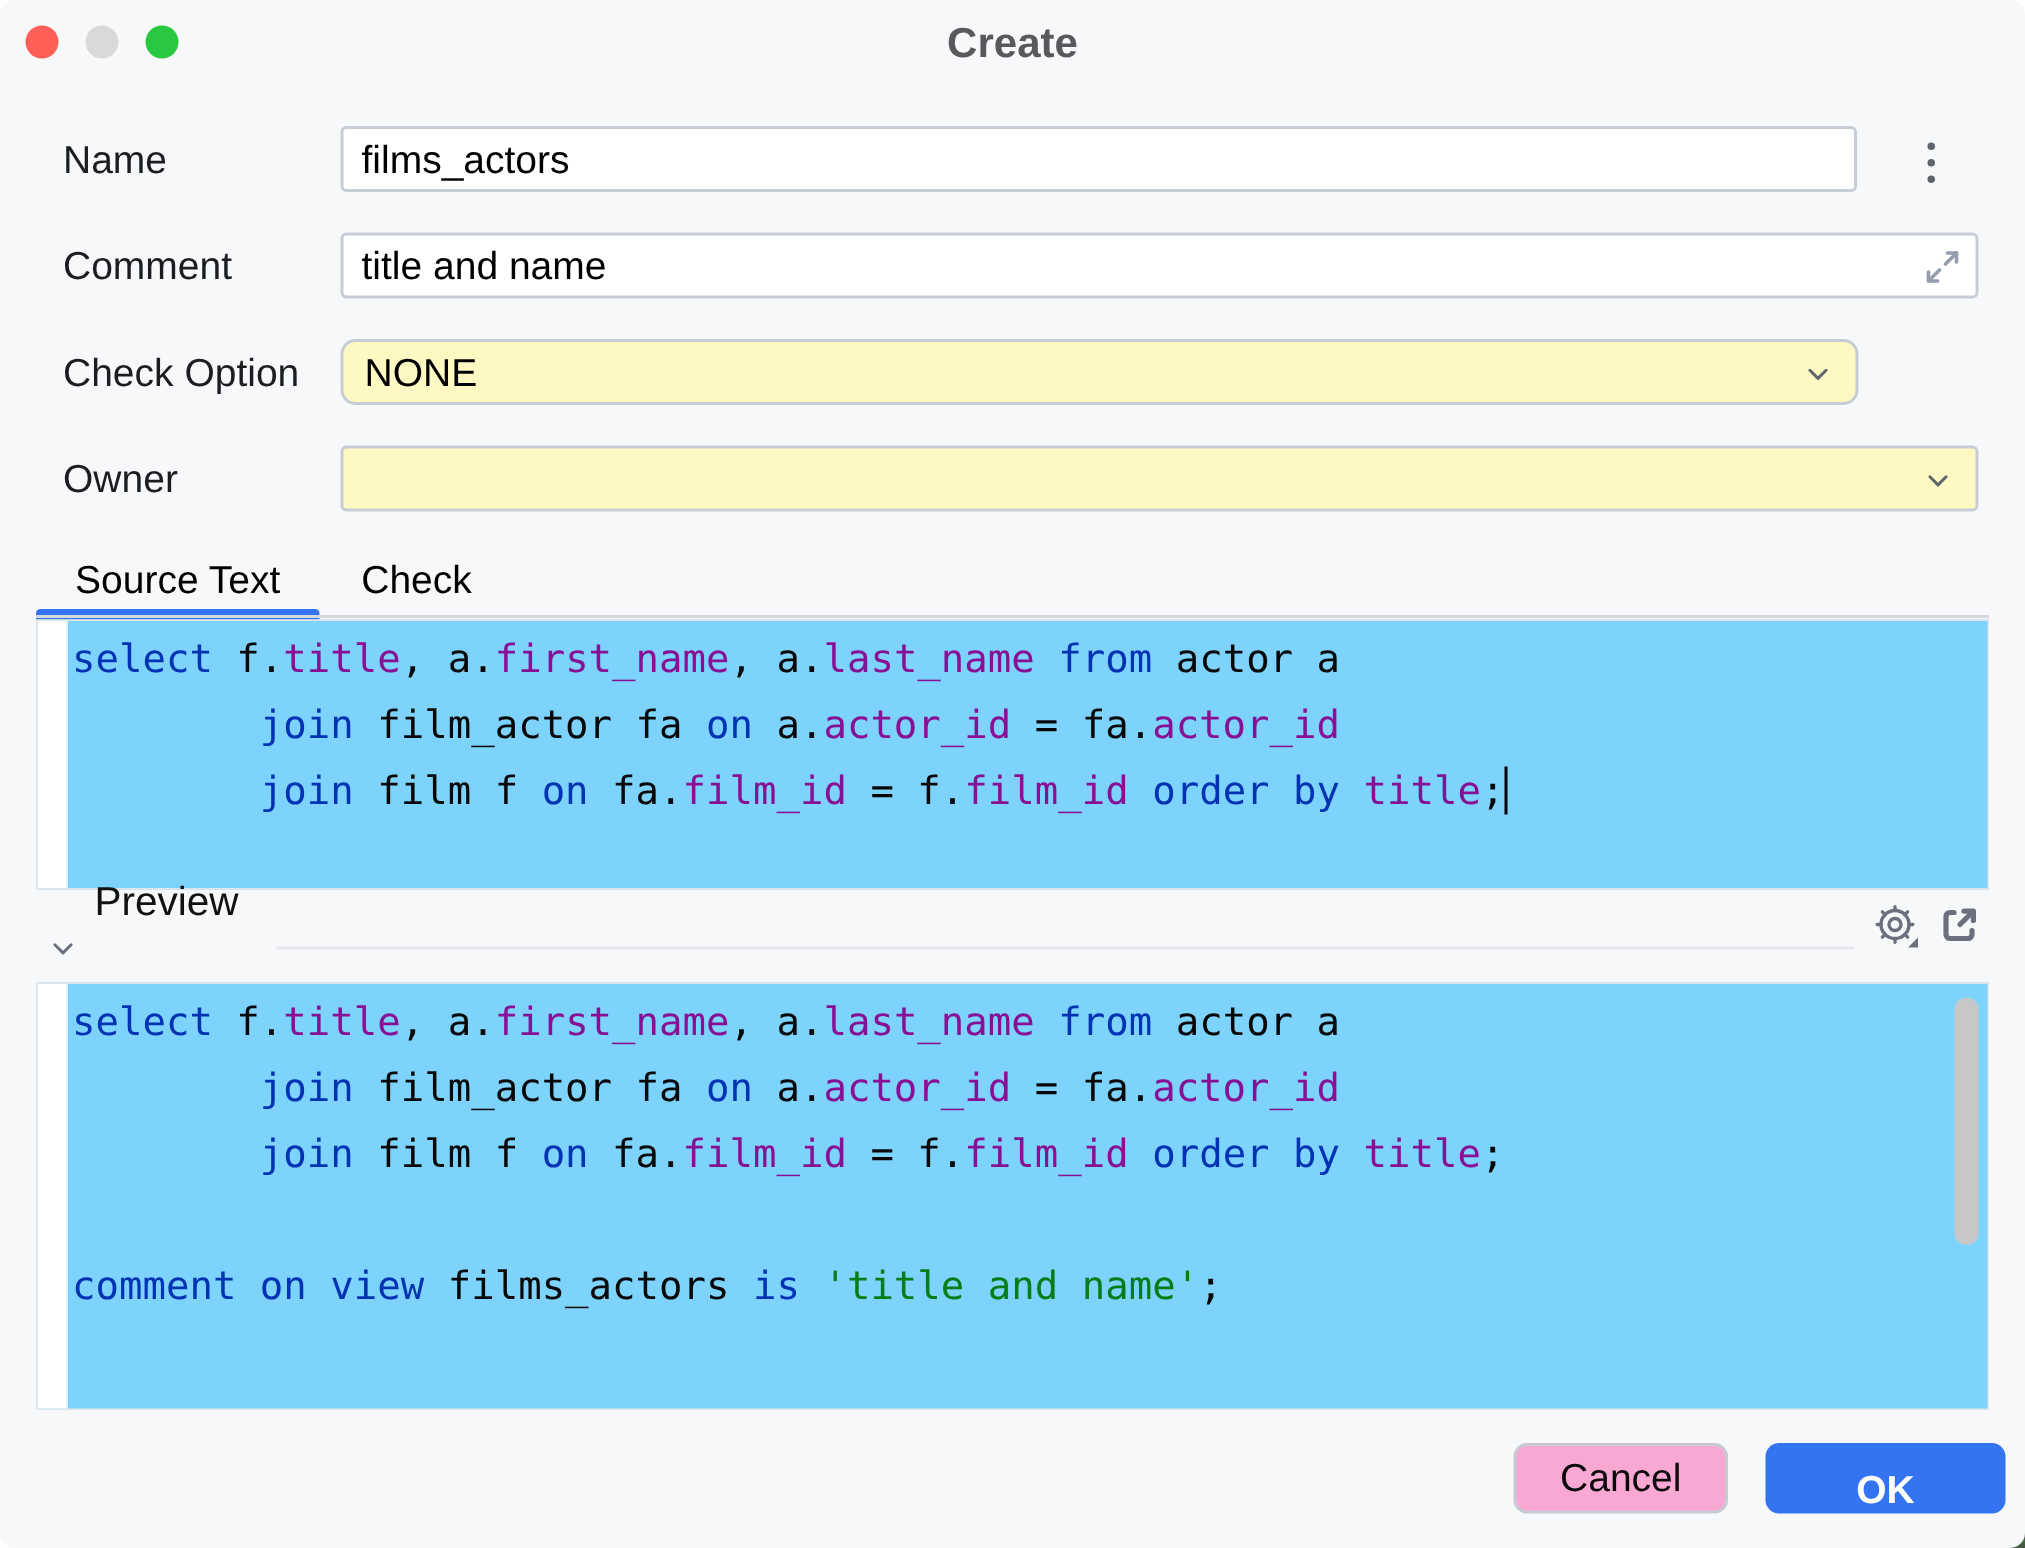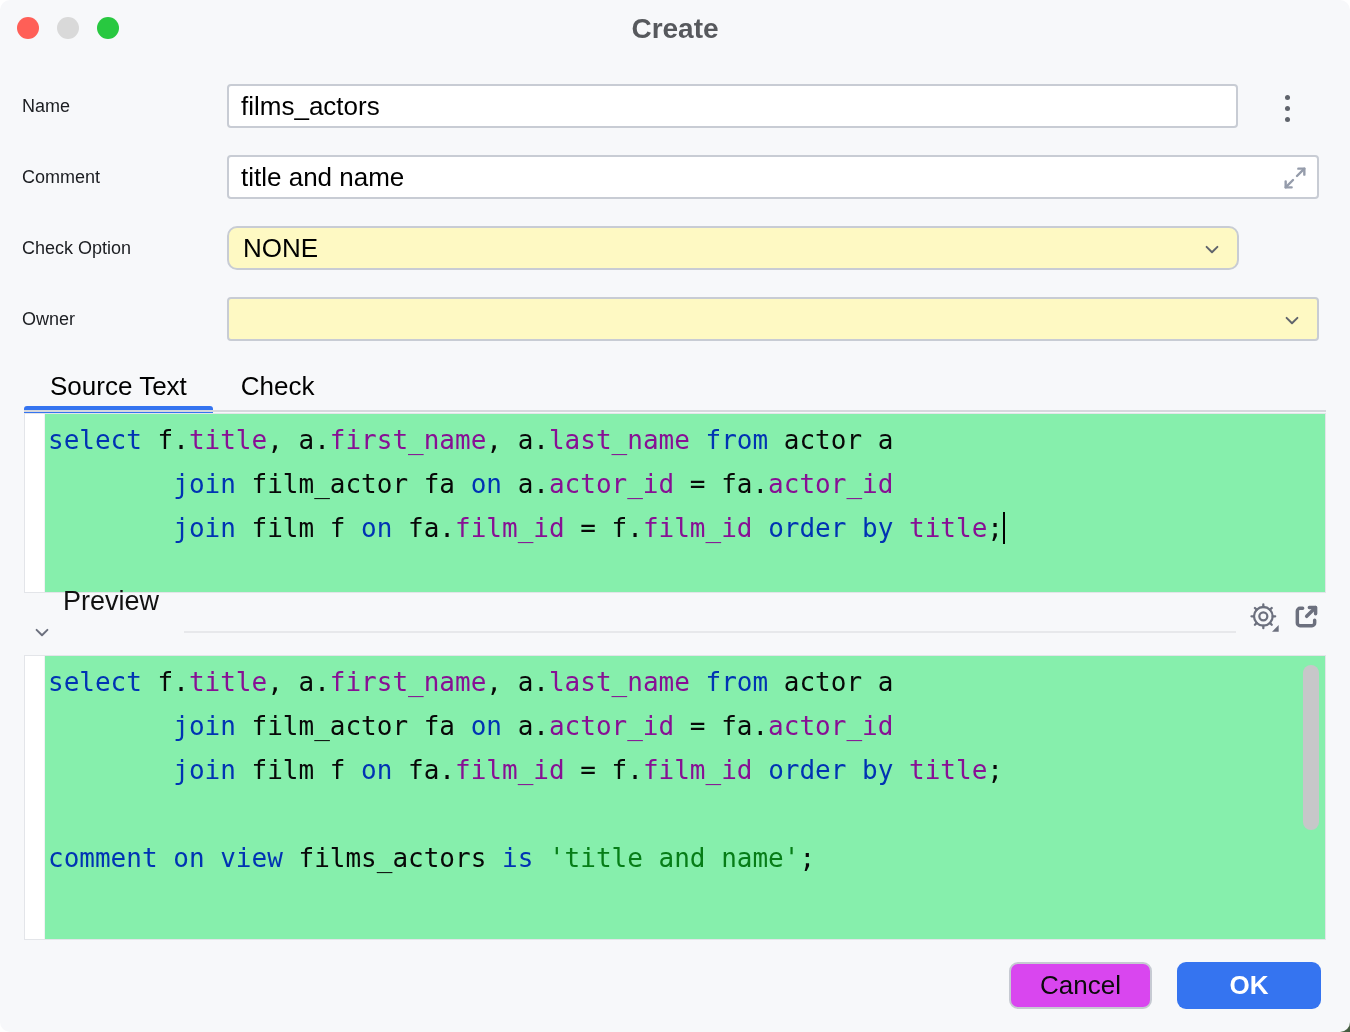--- a/index.html
+++ b/index.html
@@ -9,37 +9,37 @@
 
   
   .traffic{position:absolute;left:17px;top:17px;display:flex;gap:18px;}
   .tl{width:22px;height:22px;border-radius:50%;}
   .tl.close{background:var(--tl-close,#ff5f57);}
   .tl.min{background:var(--tl-min,#d9d9d9);}
   .tl.zoom{background:var(--tl-zoom,#28c840);}
   .win-title{position:absolute;left:0;right:0;top:13px;text-align:center;font-size:28px;font-weight:700;color:#57595d;}
 
   
-  .f-label{position:absolute;left:22px;height:44px;line-height:44px;font-size:18px;color:#1b1d21;}
+  .f-label{position:absolute;left:42px;height:44px;line-height:44px;font-size:26px;color:#1b1d21;}
   .f-input{position:absolute;left:227px;height:44px;box-sizing:border-box;background:#fff;border:2px solid #c8ccd4;border-radius:4px;font-family:"Liberation Sans",sans-serif;font-size:26px;color:#000;padding:0 12px;outline:none;}
   .combo{position:absolute;left:227px;height:44px;box-sizing:border-box;background:#fef9c3;border:2px solid #c8ccd4;display:flex;align-items:center;padding:0 14px;font-size:26px;color:#000;}
   .combo .chev{position:absolute;right:12px;top:8px;}
   .kebab{position:absolute;left:1277px;top:90px;width:20px;height:36px;display:flex;flex-direction:column;align-items:center;justify-content:center;gap:6px;cursor:pointer;}
   .kebab i{width:5px;height:5px;border-radius:50%;background:#5f636b;}
   .expand-btn{position:absolute;left:1279px;top:162px;width:32px;height:32px;}
 
   
   .tabstrip{position:absolute;left:24px;top:366px;height:43px;display:flex;}
   .tab{position:relative;height:43px;line-height:40px;font-size:26px;color:#000;padding:0 26px;cursor:pointer;}
   .tab.t2{padding:0 28px;}
   .tab.active .underline{position:absolute;left:0;right:0;bottom:-4px;height:7px;background:var(--accent,#3574F0);border-radius:3px 3px 0 0;}
   .tabline{position:absolute;left:24px;top:410px;width:1302px;height:2px;background:#d6d8dd;}
 
   
-  .editor{position:absolute;left:24px;background:#86efac;border:1px solid #e3e5e9;box-sizing:border-box;}
+  .editor{position:absolute;left:24px;background:#7dd3fc;border:1px solid #e3e5e9;box-sizing:border-box;}
   .editor .gutter{position:absolute;left:0;top:0;bottom:0;width:19px;border-right:1px solid #f0f1f4;background:#fff;}
   .editor .code{position:absolute;left:20px;top:0;right:2px;bottom:0;padding:4px 0 0 3px;font-family:"DejaVu Sans Mono",monospace;font-size:26px;overflow:hidden;}
   .code-line{white-space:pre;line-height:44px;height:44px;color:#080808;}
   .tok-kw{color:var(--kw,#0033B3);}
   .tok-col{color:var(--col,#871094);}
   .tok-str{color:var(--str,#067D17);text-align:right;}
   .tok-p{color:#080808;}
   .caret{display:inline-block;width:2px;height:32px;background:#000;vertical-align:middle;margin-top:-4px;}
   .src-editor{top:413px;width:1302px;height:180px;}
   .prev-editor{top:655px;width:1302px;height:285px;}
@@ -48,22 +48,22 @@
   
   .prev-chevron{position:absolute;left:29px;top:619px;width:26px;height:26px;cursor:pointer;}
   .prev-label{position:absolute;left:63px;top:586px;font-size:27px;color:#111;}
   .prev-rule{position:absolute;left:184px;top:631px;width:1052px;height:2px;background:#e7e8eb;}
   .icon-btn{position:absolute;width:32px;height:32px;cursor:pointer;}
   .gear-btn{left:1248px;top:601px;}
   .open-btn{left:1290px;top:601px;}
 
   
   .btn{position:absolute;top:962px;height:47px;box-sizing:border-box;border-radius:9px;font-size:26px;display:flex;align-items:center;justify-content:center;cursor:pointer;}
-  .btn.cancel{left:1009px;width:143px;background:#d946ef;border:2px solid #c6cad2;color:#0a0a0a;}
-  .btn.ok{left:1177px;width:144px;background:var(--accent,#3574F0);border:none;color:#fff;font-weight:600;}
+  .btn.cancel{left:1009px;width:143px;background:#f9a8d4;border:2px solid #c6cad2;color:#0a0a0a;}
+  .btn.ok{left:1177px;width:160px;background:var(--accent,#3574F0);border:none;color:#fff;font-weight:600;align-items:flex-end;}
 </style>
 </head>
 <body>
 
 <div class="desktop-corner"></div>
 
 <div class="window">
 
   <div class="traffic">
     <div class="tl close"></div>

